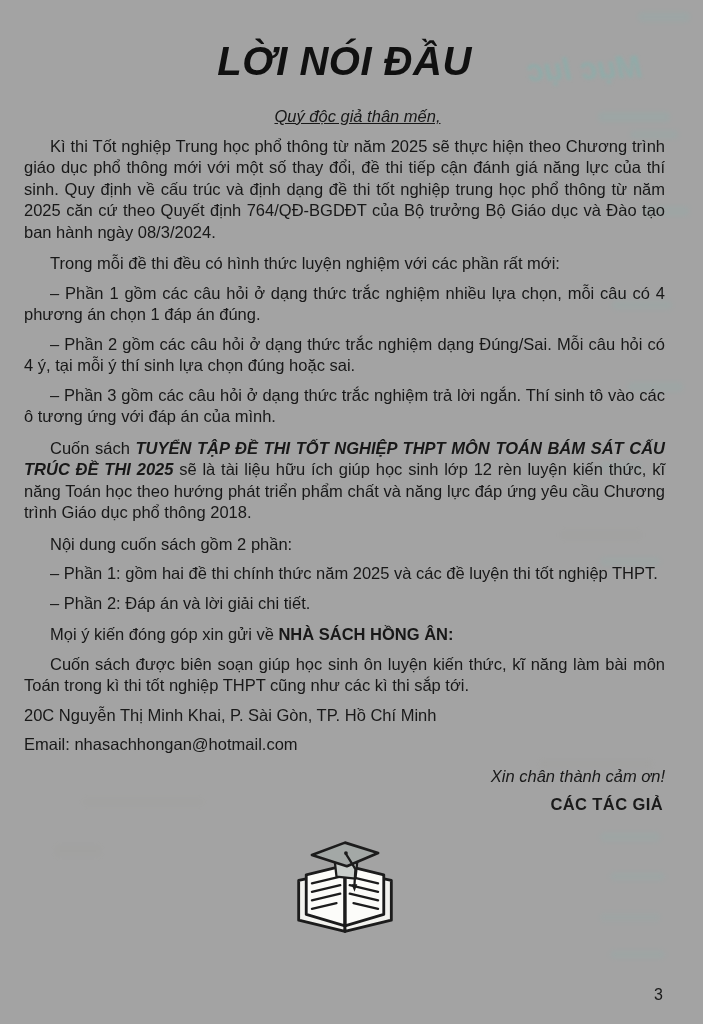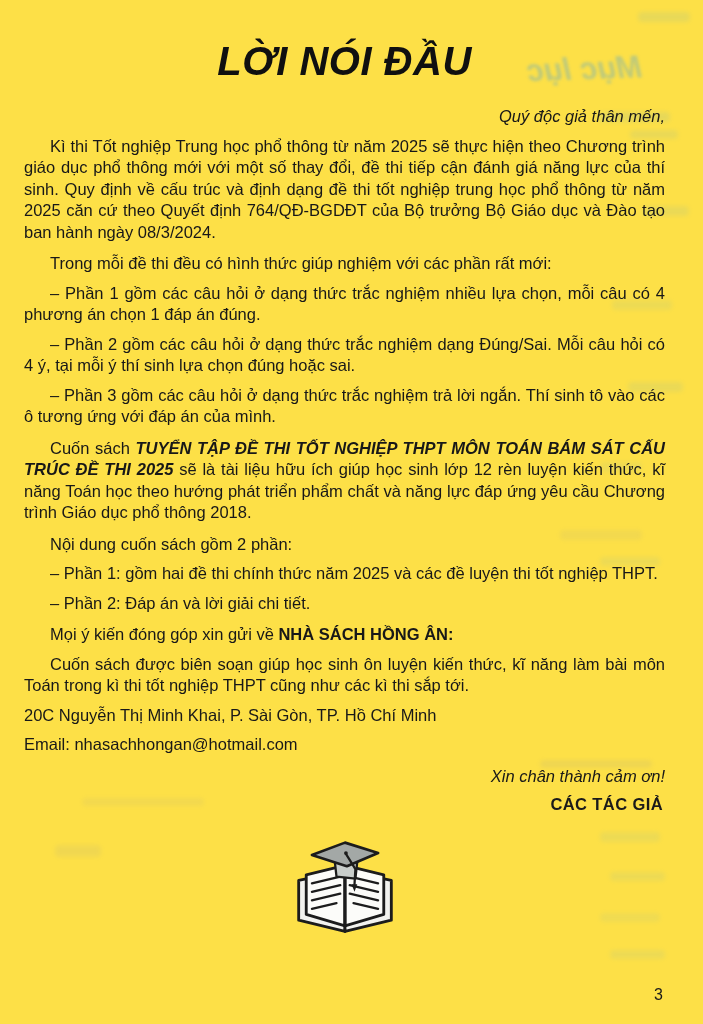--- a/index.html
+++ b/index.html
@@ -1,20 +1,20 @@
 <!DOCTYPE html>
 <html><head>
 <meta charset="utf-8">
 <style>
   html,body{margin:0;padding:0;background:#ffffff;}
   .page{
     position:relative;
     width:703px;height:1024px;
     margin:0 auto;
-    background:#fde047;
+    background:#a3a3a3;
     overflow:hidden;
     font-family:"Liberation Sans",sans-serif;
     color:#1a1a1a;
   }
   
   .bleed{position:absolute;inset:0;z-index:1;pointer-events:none;}
   .bleed-toc-title{
     position:absolute;top:52px;left:492px;width:150px;
     font-size:31px;font-weight:bold;font-style:italic;
     color:#7fb3ae;opacity:.5;filter:blur(1.6px);
@@ -50,21 +50,21 @@
     color:#101010;
     margin:4px 0 22px 0;
   }
   p{
     font-size:16.5px;line-height:21.5px;
     text-align:justify;
     text-indent:26px;
     margin:0 0 8px 0;
     color:#181818;
   }
-  .greeting{font-style:italic;text-align:right;}
+  .greeting{font-style:italic;text-align:center;text-decoration:underline;}
   .book-title-em{font-weight:bold;font-style:italic;}
   .bold{font-weight:bold;}
   .center{text-indent:0;}
   .thanks{font-style:italic;text-align:right;margin-top:4px;}
   .signature{
     text-align:right;text-indent:0;font-weight:bold;
     font-size:16.5px;letter-spacing:.4px;margin:0 2px 0 0;
   }
   .gap-lg{margin-bottom:10px;}
   
@@ -101,21 +101,21 @@
   </div>
 
   <div class="content">
 
     <h1 class="doc-title">LỜI NÓI ĐẦU</h1>
 
     <p class="greeting">Quý độc giả thân mến,</p>
 
     <p class="gap-lg">Kì thi Tốt nghiệp Trung học phổ thông từ năm 2025 sẽ thực hiện theo Chương trình giáo dục phổ thông mới với một số thay đổi, đề thi tiếp cận đánh giá năng lực của thí sinh. Quy định về cấu trúc và định dạng đề thi tốt nghiệp trung học phổ thông từ năm 2025 căn cứ theo Quyết định 764/QĐ-BGDĐT của Bộ trưởng Bộ Giáo dục và Đào tạo ban hành ngày 08/3/2024.</p>
 
-    <p>Trong mỗi đề thi đều có hình thức giúp nghiệm với các phần rất mới:</p>
+    <p>Trong mỗi đề thi đều có hình thức luyện nghiệm với các phần rất mới:</p>
 
     <p>– Phần 1 gồm các câu hỏi ở dạng thức trắc nghiệm nhiều lựa chọn, mỗi câu có 4 phương án chọn 1 đáp án đúng.</p>
     <p>– Phần 2 gồm các câu hỏi ở dạng thức trắc nghiệm dạng Đúng/Sai. Mỗi câu hỏi có 4 ý, tại mỗi ý thí sinh lựa chọn đúng hoặc sai.</p>
     <p class="gap-lg">– Phần 3 gồm các câu hỏi ở dạng thức trắc nghiệm trả lời ngắn. Thí sinh tô vào các ô tương ứng với đáp án của mình.</p>
 
     <p class="gap-lg"><span>Cuốn sách </span><span class="book-title-em">TUYỂN TẬP ĐỀ THI TỐT NGHIỆP THPT MÔN TOÁN BÁM SÁT CẤU TRÚC ĐỀ THI 2025</span><span> sẽ là tài liệu hữu ích giúp học sinh lớp 12 rèn luyện kiến thức, kĩ năng Toán học theo hướng phát triển phẩm chất và năng lực đáp ứng yêu cầu Chương trình Giáo dục phổ thông 2018.</span></p>
 
     <p>Nội dung cuốn sách gồm 2 phần:</p>
 
     <p>– Phần 1: gồm hai đề thi chính thức năm 2025 và các đề luyện thi tốt nghiệp THPT.</p>

